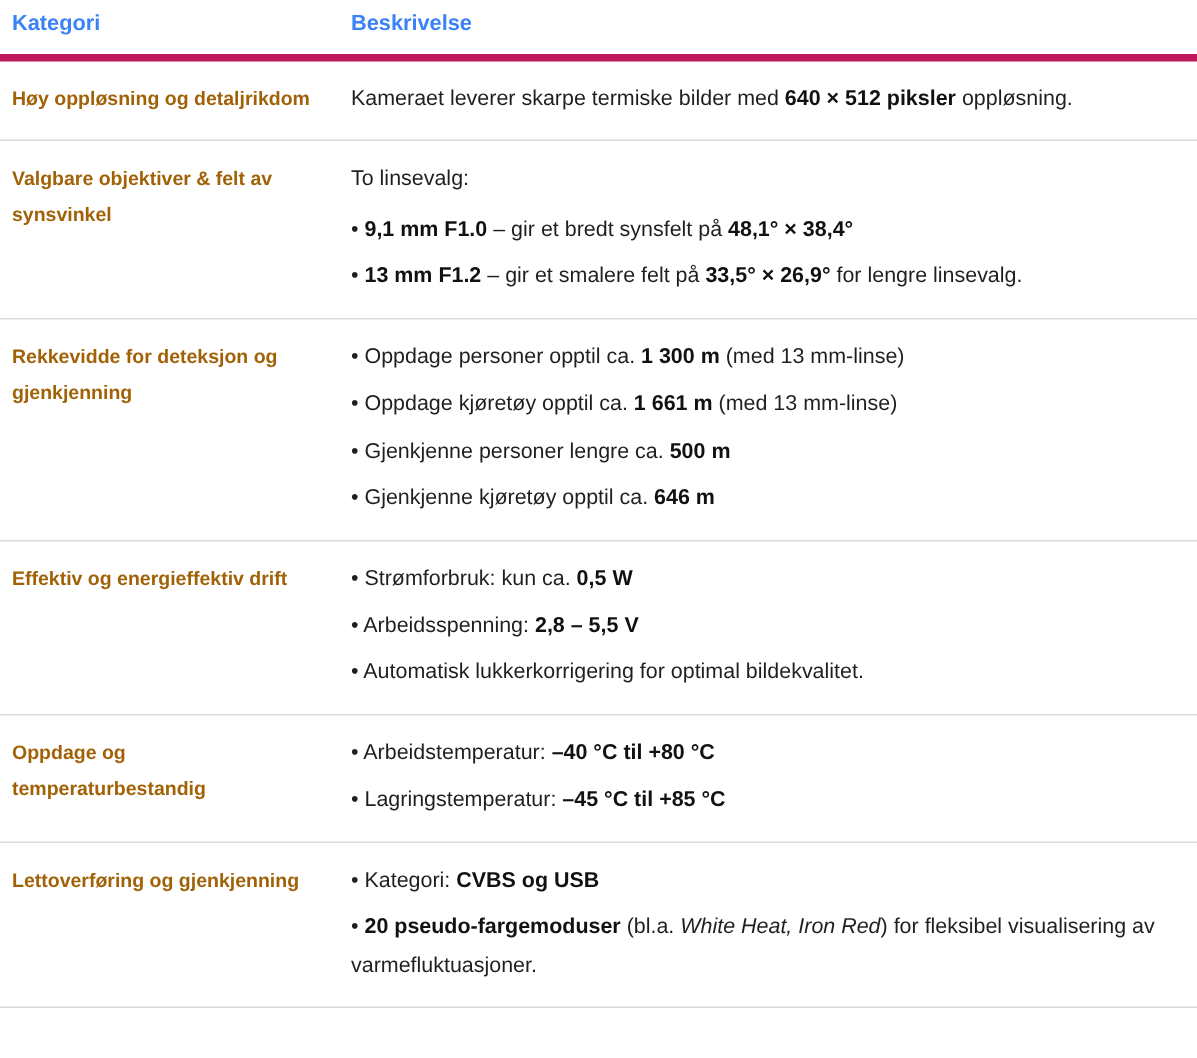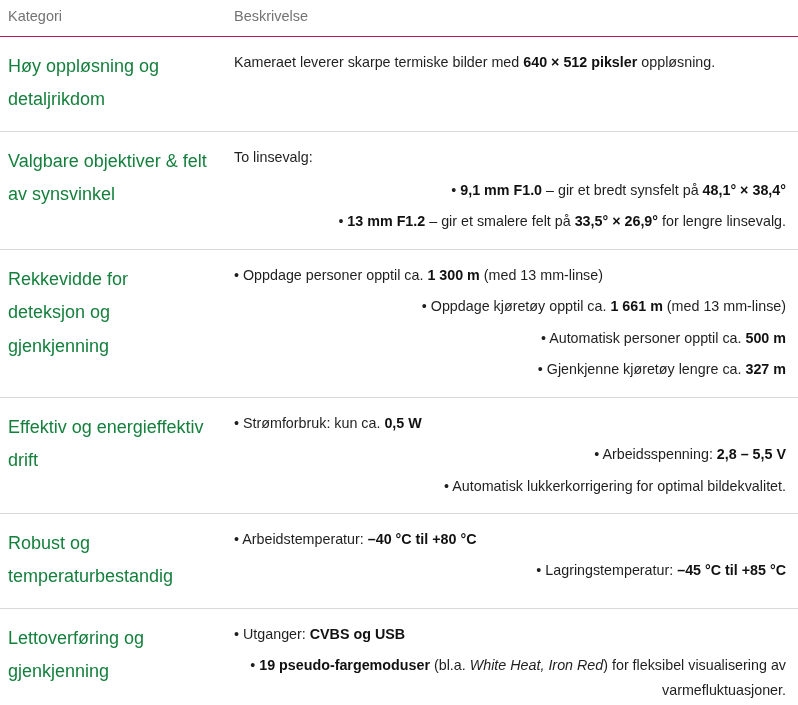--- a/index.html
+++ b/index.html
@@ -22,61 +22,59 @@
   .spec-table col.col-cat { width: 224px; }
   .spec-table col.col-desc { width: 574px; }
 
   .spec-table th, .spec-table td {
     text-align: left;
     vertical-align: top;
     padding: 0;
   }
   .header-row th {
     font-size: 14.5px;
-    font-weight: normal;
-    color: #737373;
+    font-weight: bold;
+    color: #3b82f6;
     padding: 8px 0 12px 8px;
-    border-bottom: 1px solid #be185d;
+    border-bottom: 5px solid #be185d;
   }
   .header-row th.desc-head {
     padding-left: 10px;
   }
   .spec-row > td {
     border-bottom: 1px solid #d9d9d9;
     padding: 13px 0 14px 0;
   }
   .spec-row > td.cat {
     padding-left: 8px;
     padding-right: 14px;
   }
   .spec-row > td.desc {
     padding-left: 10px;
-    padding-right: 12px;
   }
   .spec-row:last-child > td {
     border-bottom: none;
   }
   .cat-text {
-    font-size: 18px;
-    font-weight: normal;
-    color: #15803d;
+    font-size: 13px;
+    font-weight: bold;
+    color: #a16207;
     line-height: 1.85;
     display: block;
   }
   .desc-block {
     font-size: 14.3px;
     line-height: 1.78;
     color: #1f1f1f;
   }
   .desc-line {
     display: block;
   }
   .desc-line + .desc-line {
     margin-top: 6px;
-    text-align: right;
   }
   .desc-line.intro + .desc-line {
     margin-top: 8px;
   }
   b.em {
     font-weight: bold;
     color: #111111;
   }
   i.it {
   }
@@ -119,56 +117,56 @@
         </td>
       </tr>
       <tr class="spec-row">
         <td class="cat">
           <span class="cat-text">Rekkevidde for deteksjon og gjenkjenning</span>
         </td>
         <td class="desc">
           <div class="desc-block">
             <span class="desc-line"><span>• Oppdage personer opptil ca. </span><b class="em">1 300 m</b><span> (med 13 mm-linse)</span></span>
             <span class="desc-line"><span>• Oppdage kjøretøy opptil ca. </span><b class="em">1 661 m</b><span> (med 13 mm-linse)</span></span>
-            <span class="desc-line"><span>• Automatisk personer opptil ca. </span><b class="em">500 m</b></span>
-            <span class="desc-line"><span>• Gjenkjenne kjøretøy lengre ca. </span><b class="em">327 m</b></span>
+            <span class="desc-line"><span>• Gjenkjenne personer lengre ca. </span><b class="em">500 m</b></span>
+            <span class="desc-line"><span>• Gjenkjenne kjøretøy opptil ca. </span><b class="em">646 m</b></span>
           </div>
         </td>
       </tr>
       <tr class="spec-row">
         <td class="cat">
           <span class="cat-text">Effektiv og energieffektiv drift</span>
         </td>
         <td class="desc">
           <div class="desc-block">
             <span class="desc-line"><span>• Strømforbruk: kun ca. </span><b class="em">0,5 W</b></span>
             <span class="desc-line"><span>• Arbeidsspenning: </span><b class="em">2,8 – 5,5 V</b></span>
             <span class="desc-line"><span>• Automatisk lukkerkorrigering for optimal bildekvalitet.</span></span>
           </div>
         </td>
       </tr>
       <tr class="spec-row">
         <td class="cat">
-          <span class="cat-text">Robust og temperaturbestandig</span>
+          <span class="cat-text">Oppdage og temperaturbestandig</span>
         </td>
         <td class="desc">
           <div class="desc-block">
             <span class="desc-line"><span>• Arbeidstemperatur: </span><b class="em">–40 °C til +80 °C</b></span>
             <span class="desc-line"><span>• Lagringstemperatur: </span><b class="em">–45 °C til +85 °C</b></span>
           </div>
         </td>
       </tr>
       <tr class="spec-row">
         <td class="cat">
           <span class="cat-text">Lettoverføring og gjenkjenning</span>
         </td>
         <td class="desc">
           <div class="desc-block">
-            <span class="desc-line"><span>• Utganger: </span><b class="em">CVBS og USB</b></span>
-            <span class="desc-line"><span>• </span><b class="em">19 pseudo-fargemoduser</b><span> (bl.a. </span><i class="it">White Heat, Iron Red</i><span>) for fleksibel visualisering av varmefluktuasjoner.</span></span>
+            <span class="desc-line"><span>• Kategori: </span><b class="em">CVBS og USB</b></span>
+            <span class="desc-line"><span>• </span><b class="em">20 pseudo-fargemoduser</b><span> (bl.a. </span><i class="it">White Heat, Iron Red</i><span>) for fleksibel visualisering av varmefluktuasjoner.</span></span>
           </div>
         </td>
       </tr>
       <tr class="spec-row">
         <td class="cat"></td>
         <td class="desc"></td>
       </tr>
     </tbody>
 </table>
 

